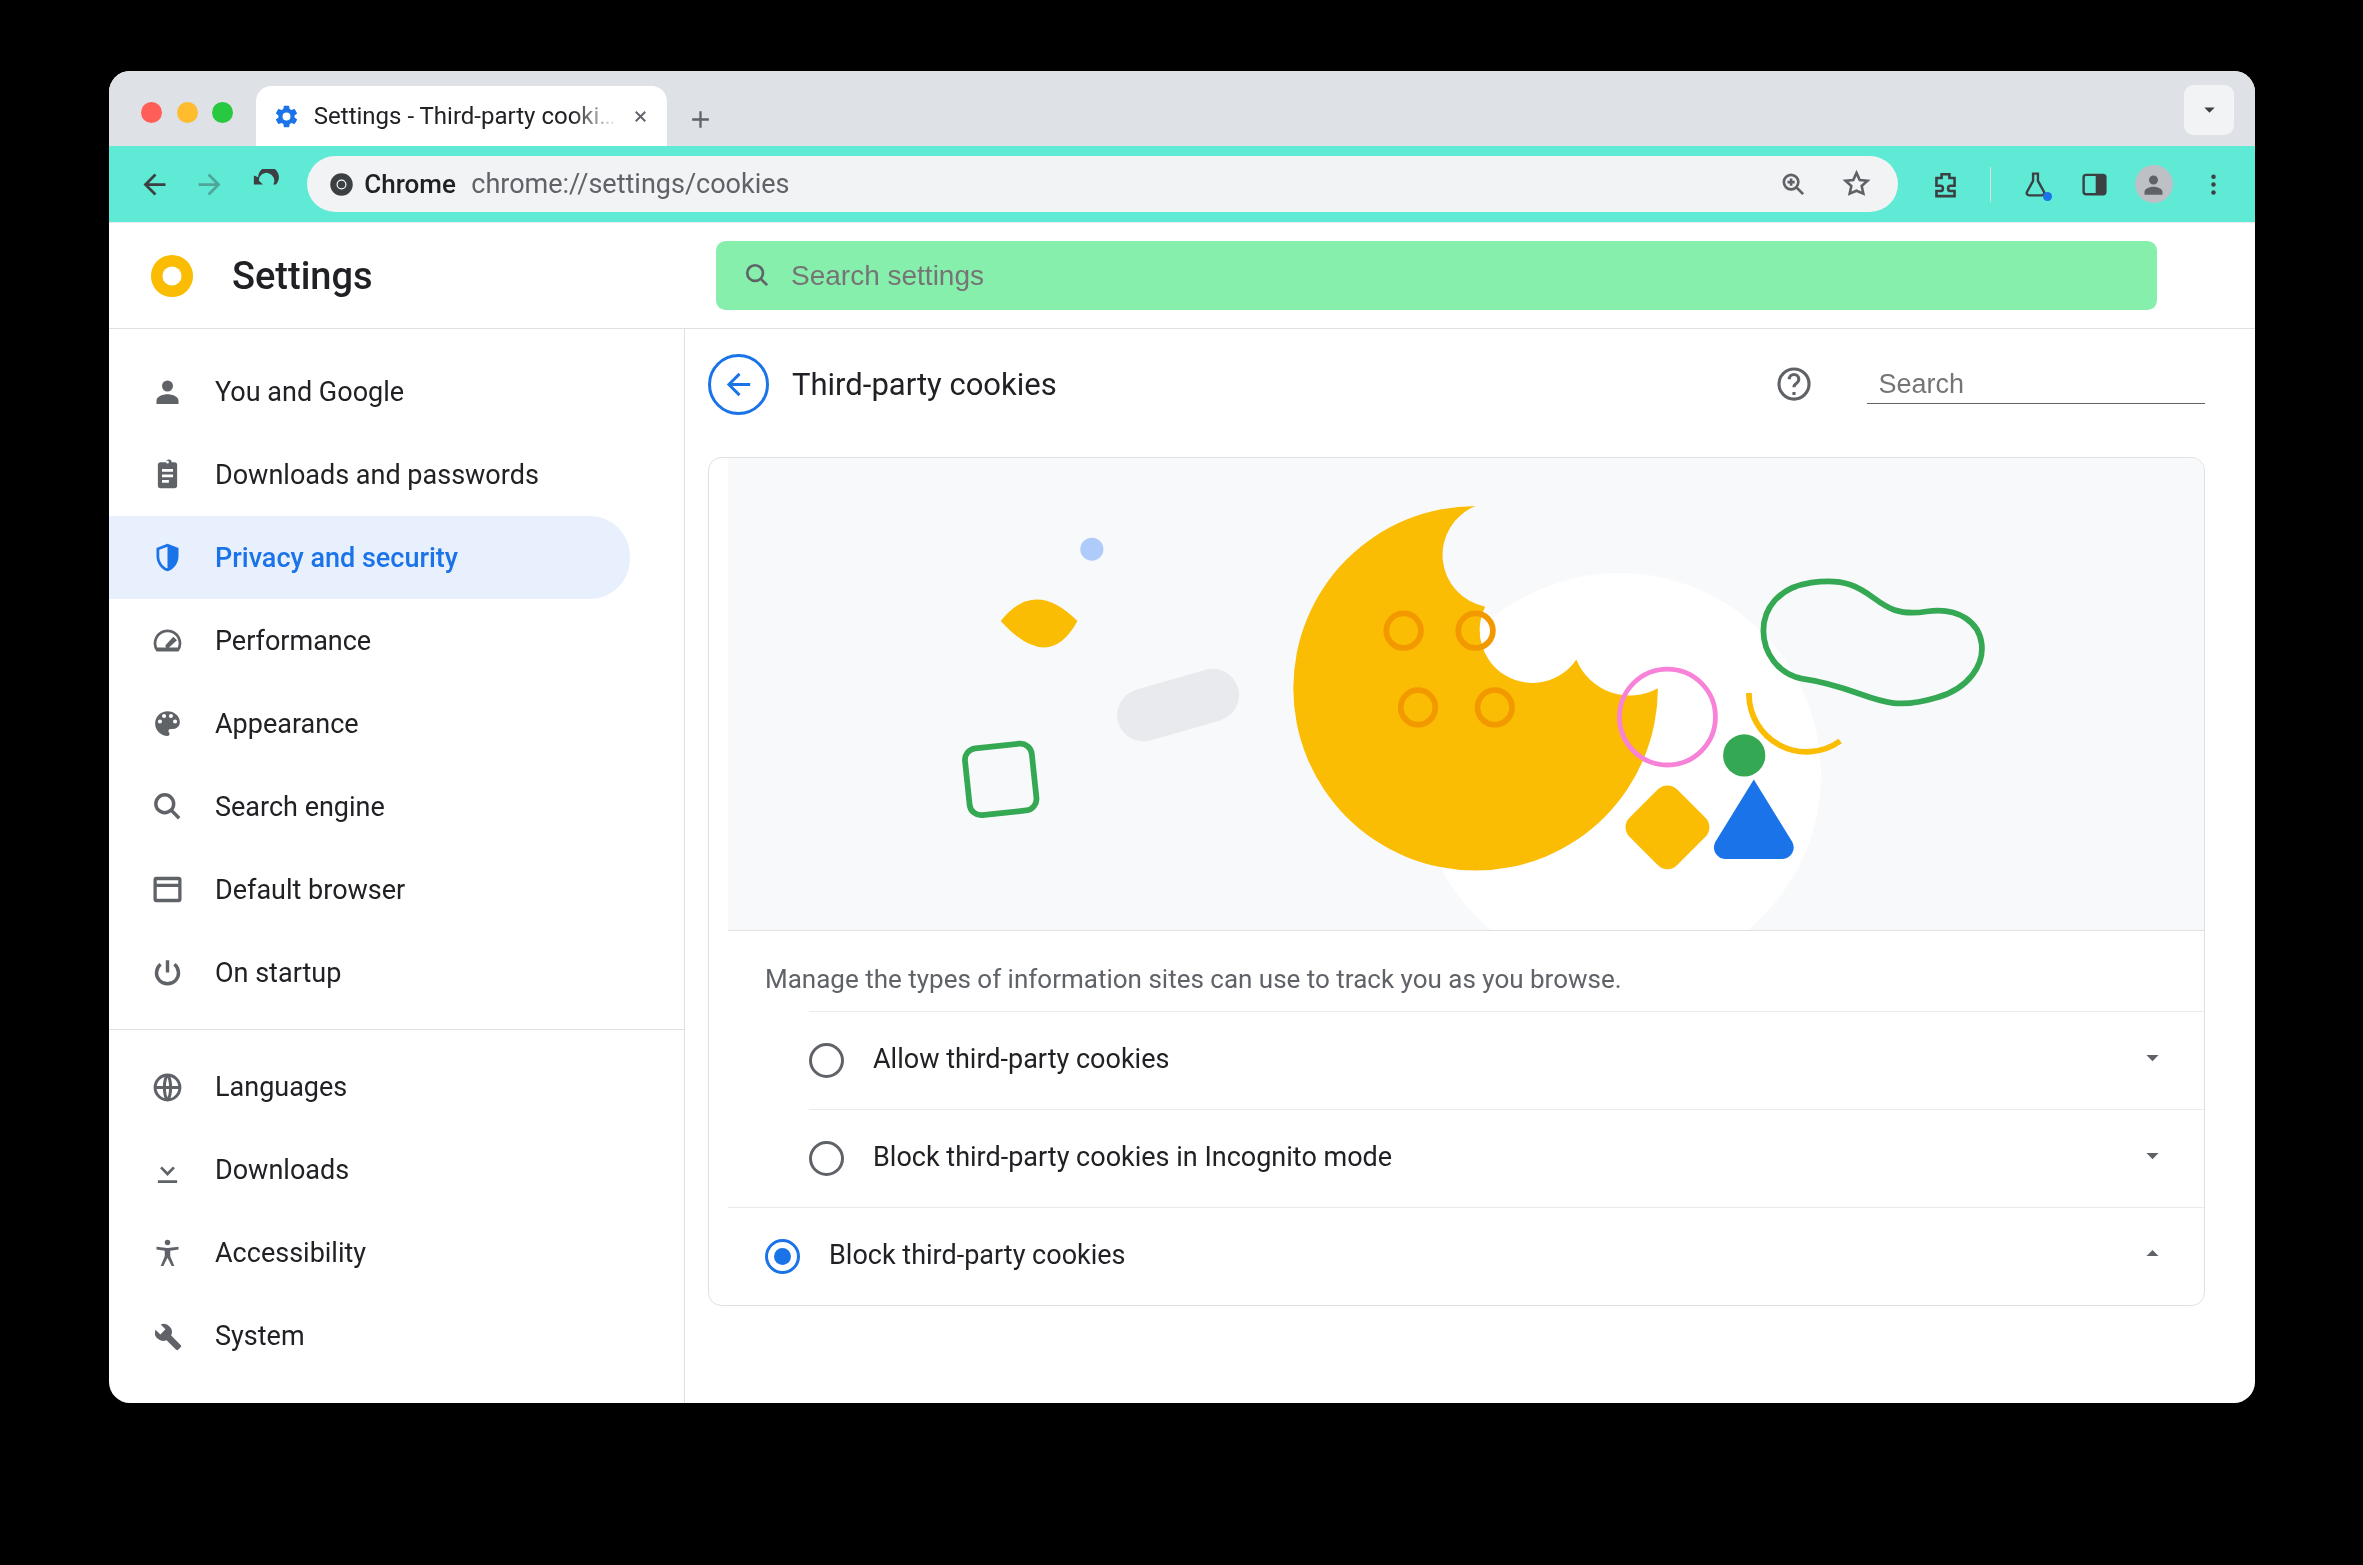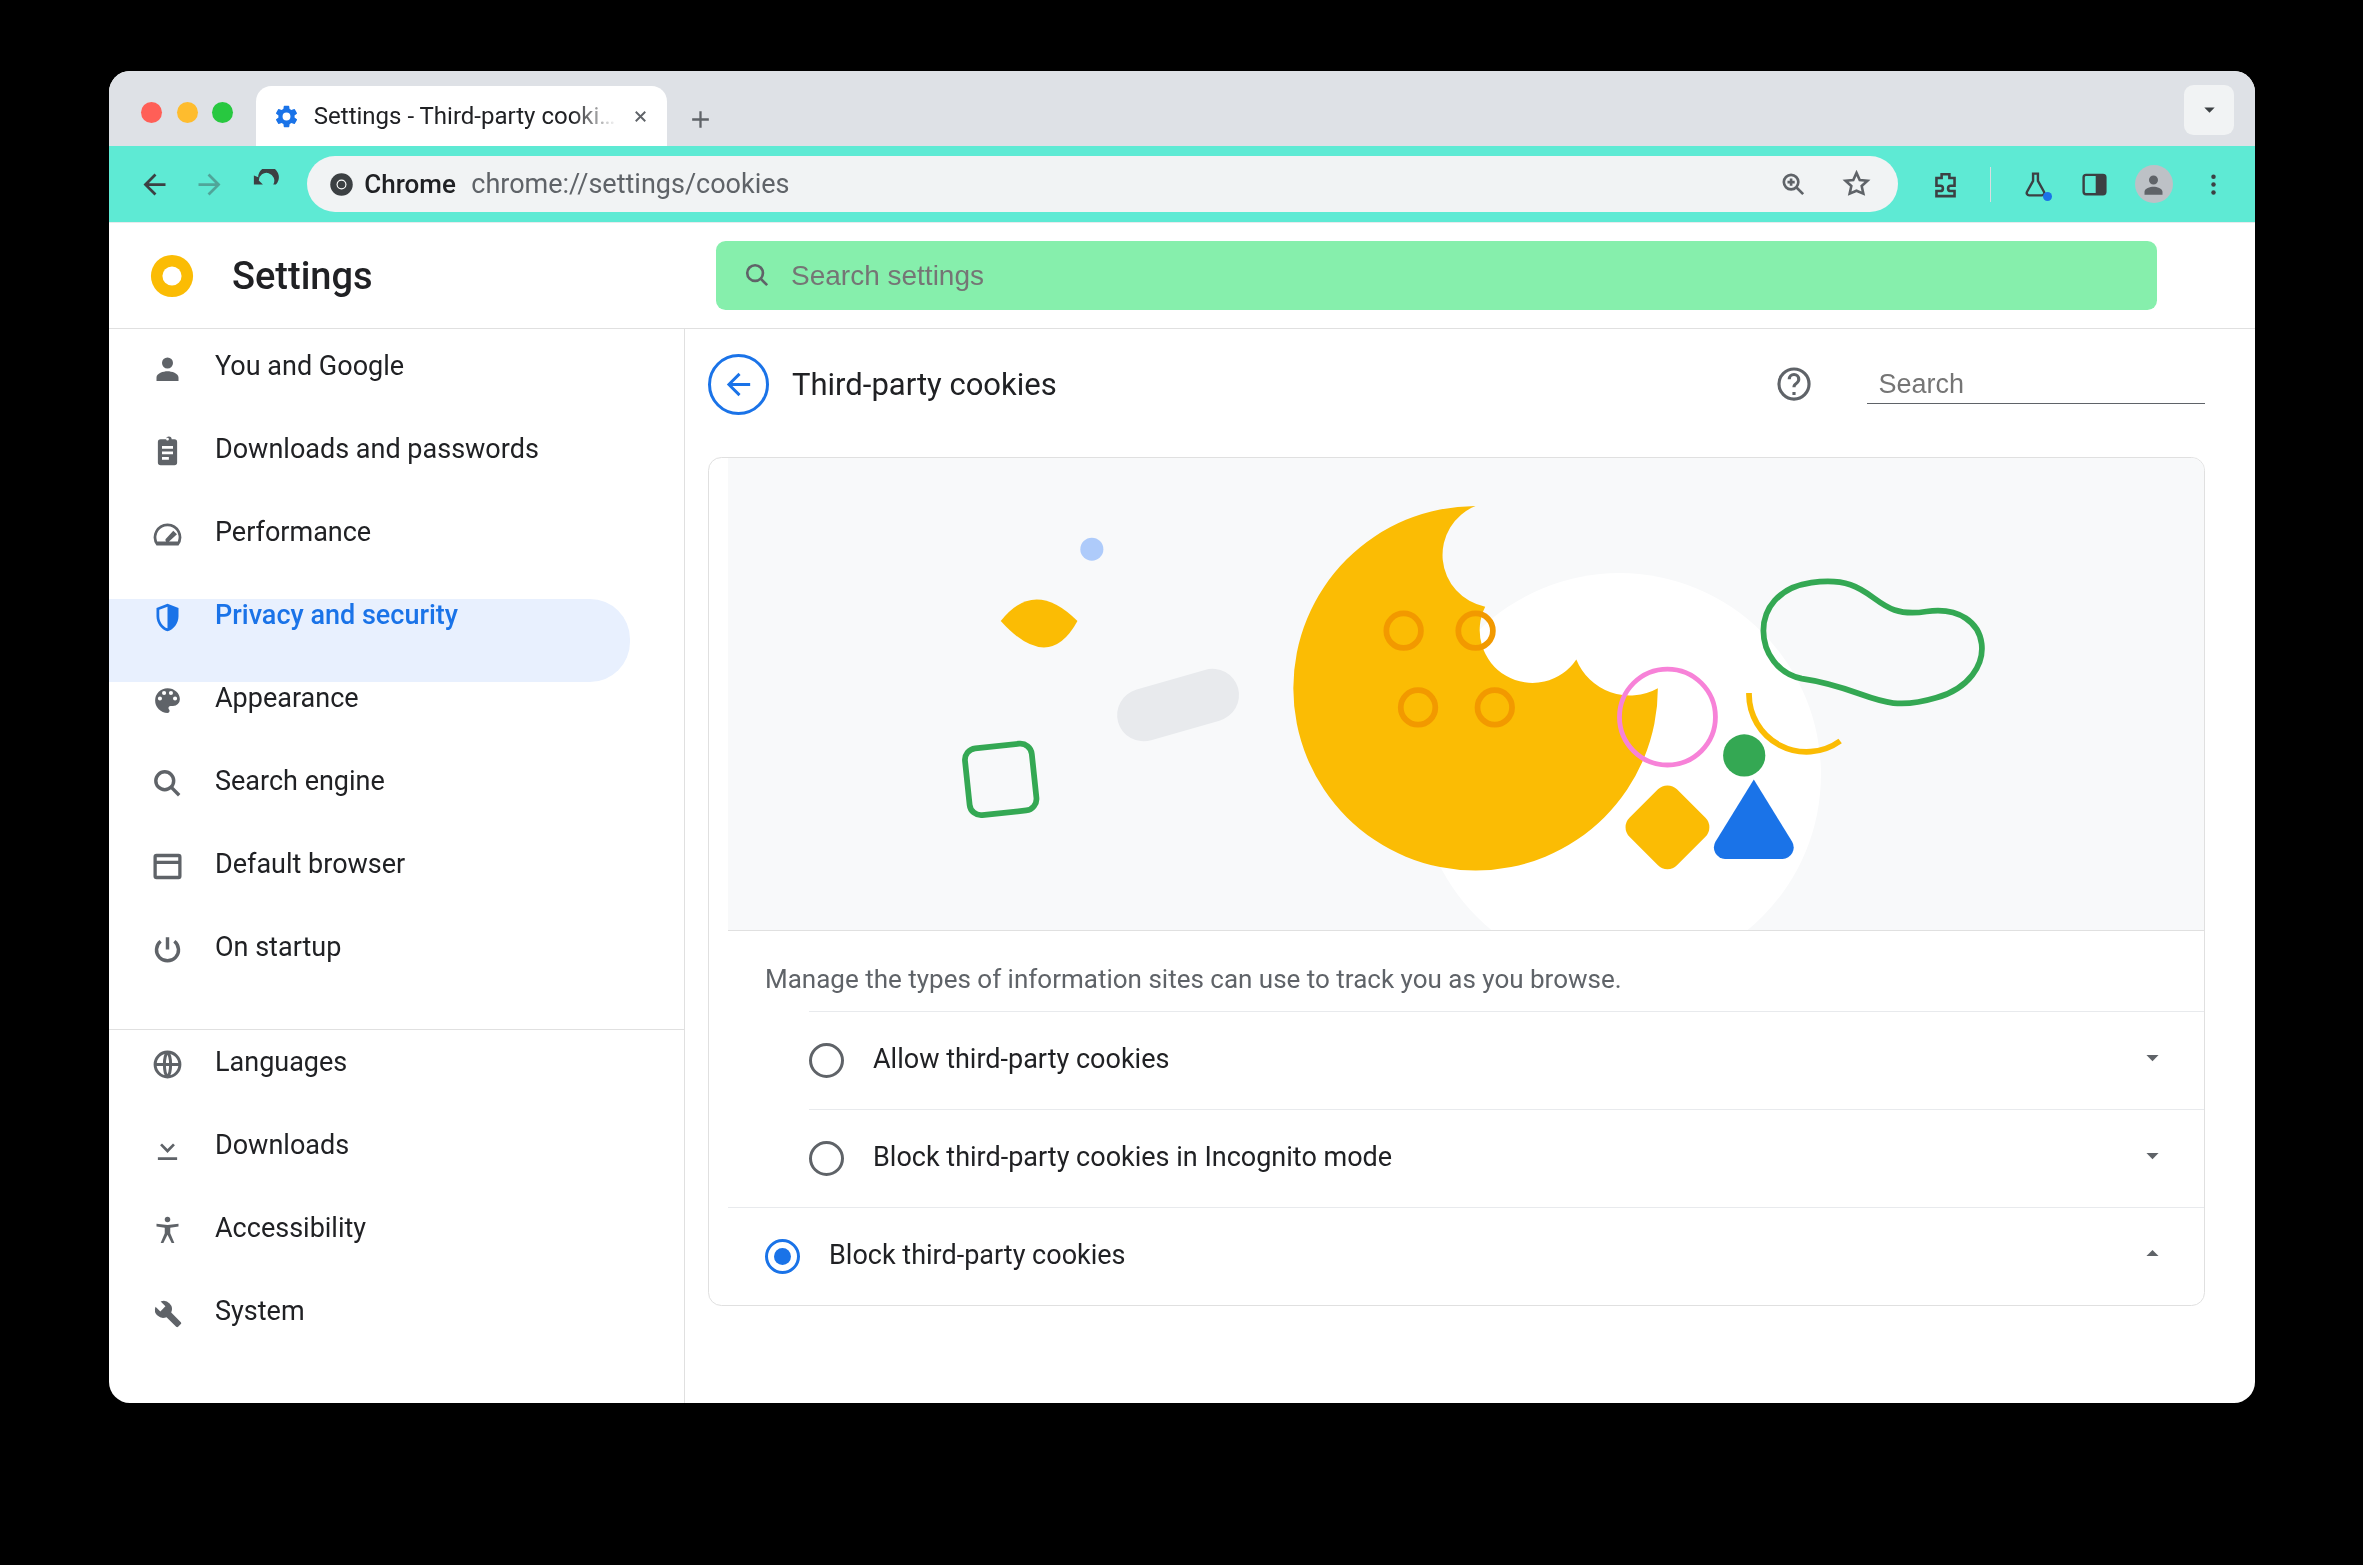--- a/index.html
+++ b/index.html
@@ -80,21 +80,21 @@
     color:#5f6368; font-size:28px;
   }
   .search-pill input{border:none;background:transparent;outline:none;font-size:28px;flex:1;color:#202124;}
   
   .app-body{display:flex; height:calc(100% - 75px - 77px - 106px); }
   .sidebar{
     width:576px; padding:21px 0; overflow-y:auto;
     border-right: 1px solid #e0e0e0;
   }
   .side-item{
-    height:83px; display:flex; gap:29px; padding:0 38px 0 40px;
+    height:83px; display:flex; align-items:center; gap:29px; padding:0 38px 0 40px;
     font-size:27px; color:#202124; cursor:pointer;
     border-radius: 0 40px 40px 0; margin-right:54px;
   }
   .side-item.active{ background:#e8f0fe; color:#1a73e8; font-weight:500;}
   .side-item.active .sicon{color:#1a73e8;}
   .sicon{width:37px;height:37px;color:#5f6368;flex-shrink:0;display:flex;align-items:center;justify-content:center;}
   .side-sep{height:1px;background:#e0e0e0;margin:15.4px 0;}
   
   .content{flex:1; overflow-y:auto; padding: 25px 50px 0 23px;}
   .page-head{display:flex;align-items:center;gap:23px;margin-bottom:42px;}
@@ -263,35 +263,35 @@
         <span>You and Google</span>
       </div>
       <div class="side-item">
         <span class="sicon">
             <svg viewBox="0 0 24 24" width="33" height="33">
               <path fill="currentColor" d="M17 3h-2a2 2 0 00-4 0H7a2 2 0 00-2 2v15a2 2 0 002 2h10a2 2 0 002-2V5a2 2 0 00-2-2zm-5-1a1 1 0 110 2 1 1 0 010-2zM8 8h8v2H8zm0 4h8v2H8zm0 4h5v2H8z"></path>
             </svg>
           </span>
         <span>Downloads and passwords</span>
       </div>
+      <div class="side-item active">
+        <span class="sicon">
+            <svg viewBox="0 0 24 24" width="33" height="33">
+              <path fill="currentColor" d="M12 2l8 3v6c0 5-3.4 9.7-8 11-4.6-1.3-8-6-8-11V5l8-3zm0 2.2L6 6.4V11c0 3.9 2.5 7.6 6 8.9V4.2z"></path>
+            </svg>
+          </span>
+        <span>Privacy and security</span>
+      </div>
       <div class="side-item">
         <span class="sicon">
             <svg viewBox="0 0 24 24" width="33" height="33">
               <path fill="currentColor" d="M12 4a10 10 0 00-8 16h16a10 10 0 00-8-16zm0 2a8 8 0 017.5 11H4.5A8 8 0 0112 6zm4.2 3.2l-5 5.6a1.5 1.5 0 102.1 2.1l5.6-5z"></path>
             </svg>
           </span>
         <span>Performance</span>
-      </div>
-      <div class="side-item active">
-        <span class="sicon">
-            <svg viewBox="0 0 24 24" width="33" height="33">
-              <path fill="currentColor" d="M12 2l8 3v6c0 5-3.4 9.7-8 11-4.6-1.3-8-6-8-11V5l8-3zm0 2.2L6 6.4V11c0 3.9 2.5 7.6 6 8.9V4.2z"></path>
-            </svg>
-          </span>
-        <span>Privacy and security</span>
       </div>
       <div class="side-item">
         <span class="sicon">
             <svg viewBox="0 0 24 24" width="33" height="33">
               <path fill="currentColor" d="M12 3a9 9 0 000 18c1 0 1.5-.8 1.5-1.5 0-.4-.2-.8-.4-1-.3-.3-.4-.7-.4-1 0-.8.7-1.5 1.5-1.5H16a5 5 0 005-5c0-4.4-4-8-9-8zM6.5 12a1.5 1.5 0 110-3 1.5 1.5 0 010 3zm3-4a1.5 1.5 0 110-3 1.5 1.5 0 010 3zm5 0a1.5 1.5 0 110-3 1.5 1.5 0 010 3zm3 4a1.5 1.5 0 110-3 1.5 1.5 0 010 3z"></path>
             </svg>
           </span>
         <span>Appearance</span>
       </div>
       <div class="side-item">

